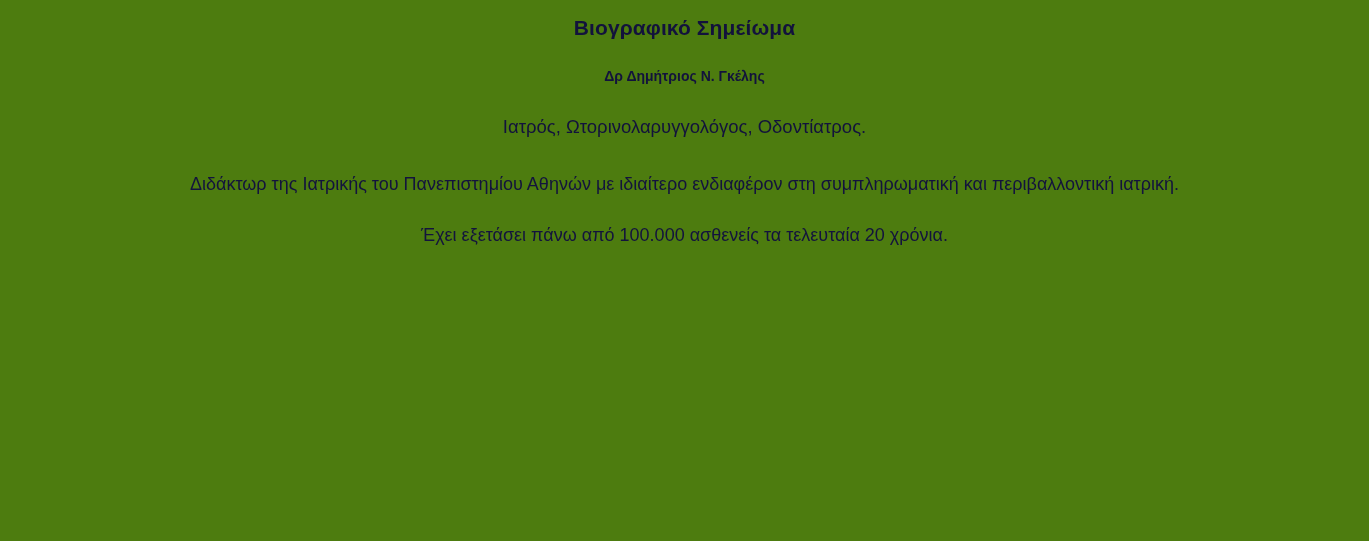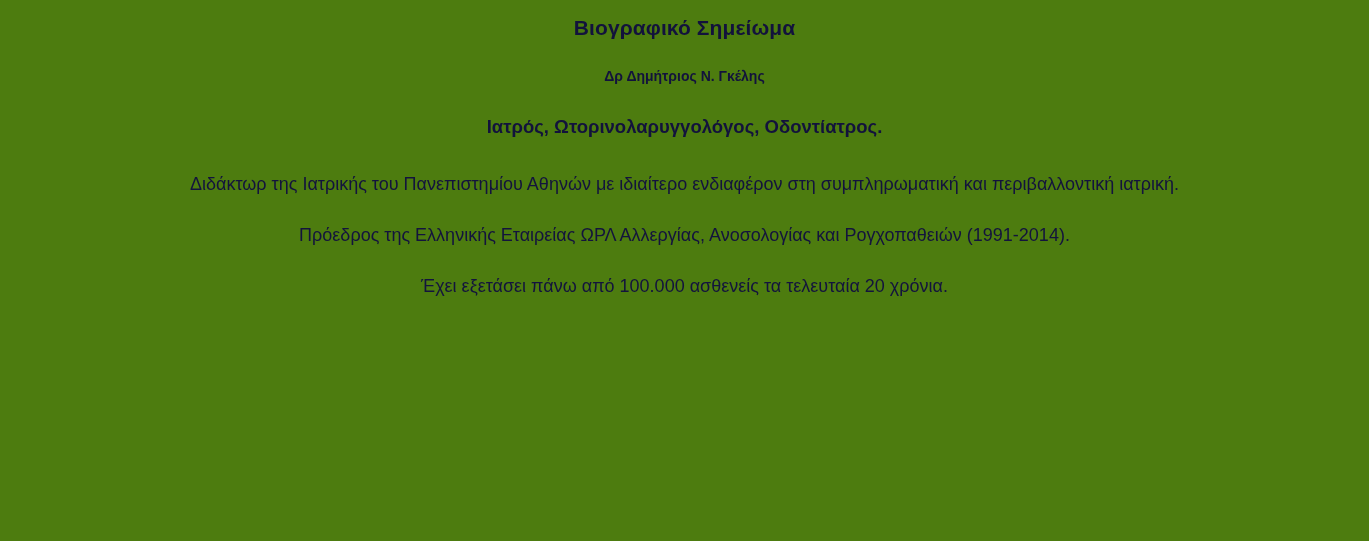--- a/index.html
+++ b/index.html
@@ -36,21 +36,21 @@
   .cv-name {
     font-size: 14px;
     font-weight: bold;
     text-align: center;
     color: #12123c;
     line-height: 1.3;
     margin: 0 0 30px 0;
   }
   .cv-profession {
     font-size: 18.5px;
-    font-weight: bold;
+    font-weight: normal;
     text-align: left;
     color: #12123c;
     line-height: 1.3;
     margin: 0 0 30px 0;
   }
   .cv-para {
     font-size: 18px;
     font-weight: normal;
     text-align: center;
     color: #13133d;
@@ -72,18 +72,17 @@
 
   <h1 class="cv-title">Βιογραφικό Σημείωμα</h1>
 
   <h2 class="cv-name">Δρ Δημήτριος Ν. Γκέλης</h2>
 
   <h3 class="cv-profession">Ιατρός, Ωτορινολαρυγγολόγος, Οδοντίατρος.</h3>
 
   <p class="cv-para wide">Διδάκτωρ της Ιατρικής του Πανεπιστημίου Αθηνών με ιδιαίτερο ενδιαφέρον στη συμπληρωματική και περιβαλλοντική ιατρική.</p>
 
 
-  <p class="cv-para">Πρόεδρος της Ελληνικής Εταιρείας ΩΡΛ Αλλεργίας, Ανοσολογίας και Ρογχοπαθειών (1991-2014).</p>
 
 
   <p class="cv-para">Έχει εξετάσει πάνω από 100.000 ασθενείς τα τελευταία 20 χρόνια.</p>
 
 </div>
 
 </body></html>

